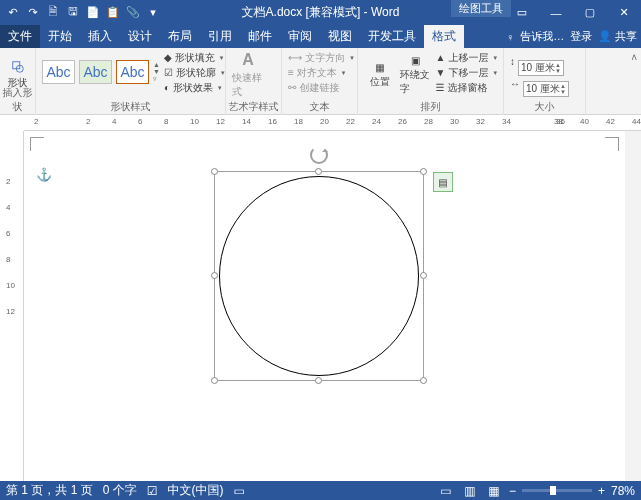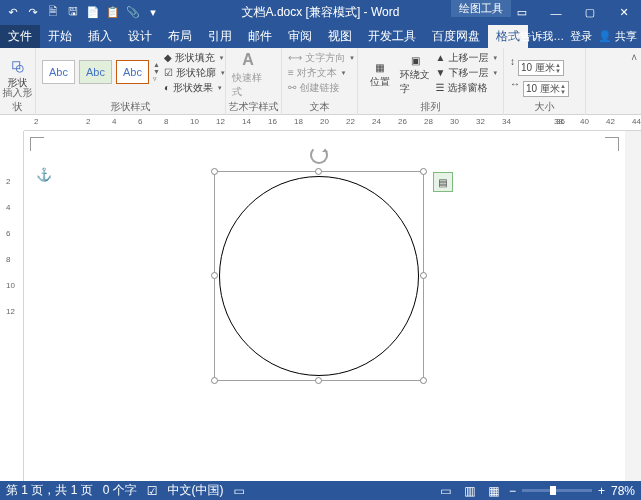--- a/index.html
+++ b/index.html
@@ -17,21 +17,21 @@
 .menu-item { padding:0 8px; height:23px; line-height:23px; cursor:pointer; font-size:12px; }
 .menu-item.active { background:#f3f3f3; color:#2b579a; }
 .menu-item.file { background:#1e3e6e; }
 .menu-right { position:absolute; right:4px; display:flex; align-items:center; gap:6px; }
 
 .ribbon { height:67px; background:#f3f3f3; border-bottom:1px solid #d4d4d4; display:flex; }
 .rgroup { border-right:1px solid #e1e1e1; padding:2px 6px 0 6px; display:flex; flex-direction:column; position:relative; height:67px; }
 .rgroup-label { position:absolute; bottom:1px; left:0; right:0; text-align:center; font-size:10px; color:#666; }
 .rgroup-body { display:flex; align-items:flex-start; gap:4px; flex:1; }
 .big-btn { display:flex; flex-direction:column; align-items:center; justify-content:center; width:32px; height:50px; cursor:pointer; font-size:10px; gap:2px; }
-.shape-style { width:33px; height:24px; border:1px solid #c0c0c0; background:#fff; display:flex; align-items:center; justify-content:center; font-size:11px; color:#4472c4; cursor:pointer; }
+.shape-style { width:33px; height:24px; border:1px solid #c0c0c0; background:#fff; display:flex; align-items:center; justify-content:center; font-size:14px; color:#4472c4; cursor:pointer; }
 .shape-style.s2 { background:#e2efda; }
 .shape-style.s3 { border-color:#c55a11; }
 .mini-list { display:flex; flex-direction:column; gap:0; font-size:10px; }
 .mini-item { display:flex; align-items:center; gap:3px; height:15px; cursor:pointer; white-space:nowrap; }
 .mini-item .drop { font-size:7px; color:#666; margin-left:2px; }
 .size-input { width:46px; height:16px; border:1px solid #ababab; background:#fff; font-size:10px; padding:0 2px; display:flex; align-items:center; justify-content:space-between;margin-top:13px; }
 .spin { display:flex; flex-direction:column; font-size:6px; line-height:6px; color:#666; }
 
 .ruler-h { height:16px; background:#fff; border-bottom:1px solid #d4d4d4; position:relative; margin-left:24px; font-size:8px; color:#666; overflow:hidden; }
 .ruler-h .tick { position:absolute; top:2px; }
@@ -91,21 +91,20 @@
   <div class="menu-item file">文件</div>
   <div class="menu-item">开始</div>
   <div class="menu-item">插入</div>
   <div class="menu-item">设计</div>
   <div class="menu-item">布局</div>
   <div class="menu-item">引用</div>
   <div class="menu-item">邮件</div>
   <div class="menu-item">审阅</div>
   <div class="menu-item">视图</div>
   <div class="menu-item">开发工具</div>
-  <div class="menu-item">百度网盘</div>
   <div class="menu-item active">格式</div>
   <div class="menu-right">
     <span>♀</span>
     <span>告诉我…</span>
     <span>登录</span>
     <span>👤 <span>共享</span></span>
   </div>
 </div>
 
 <div class="ribbon">

